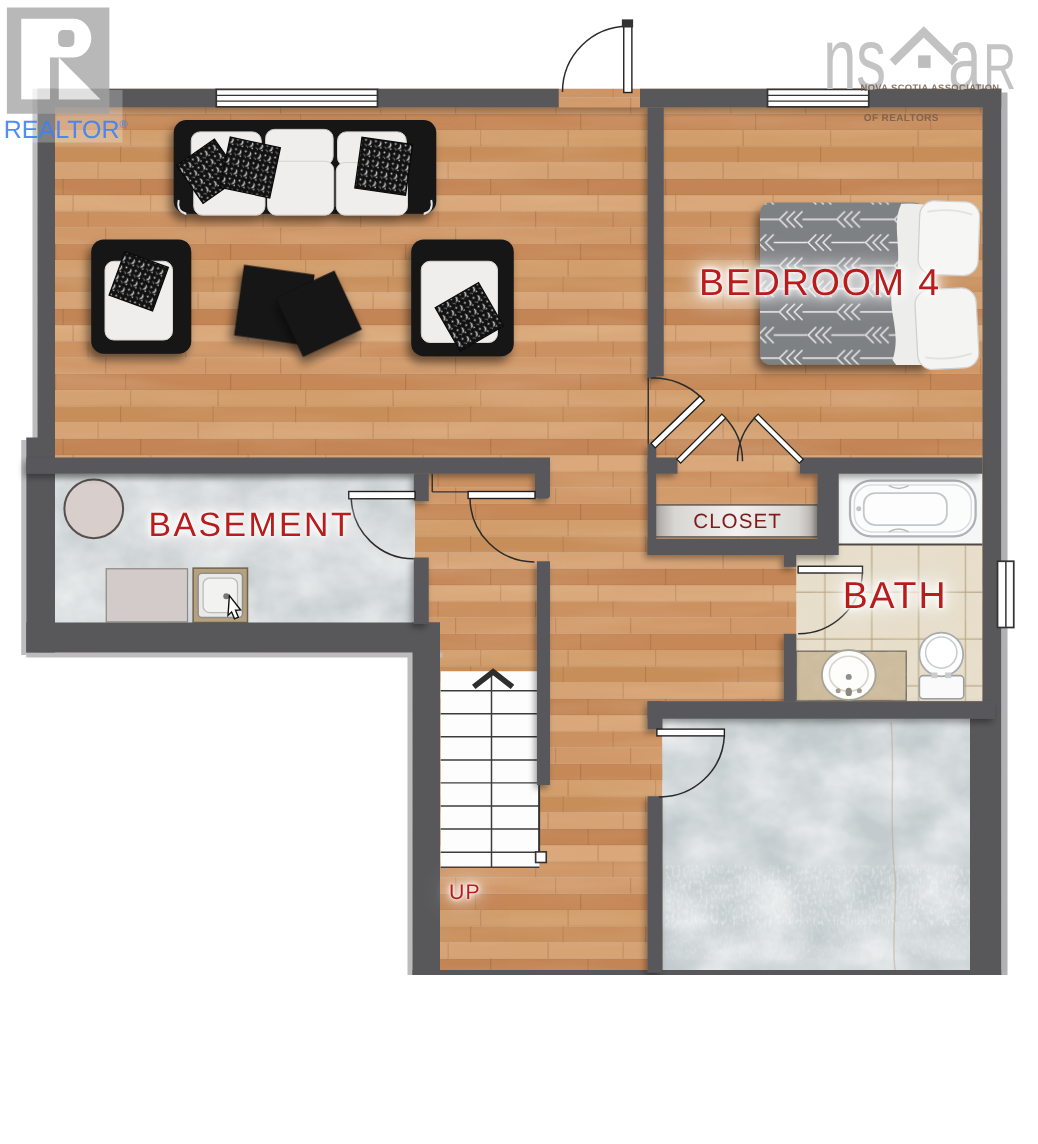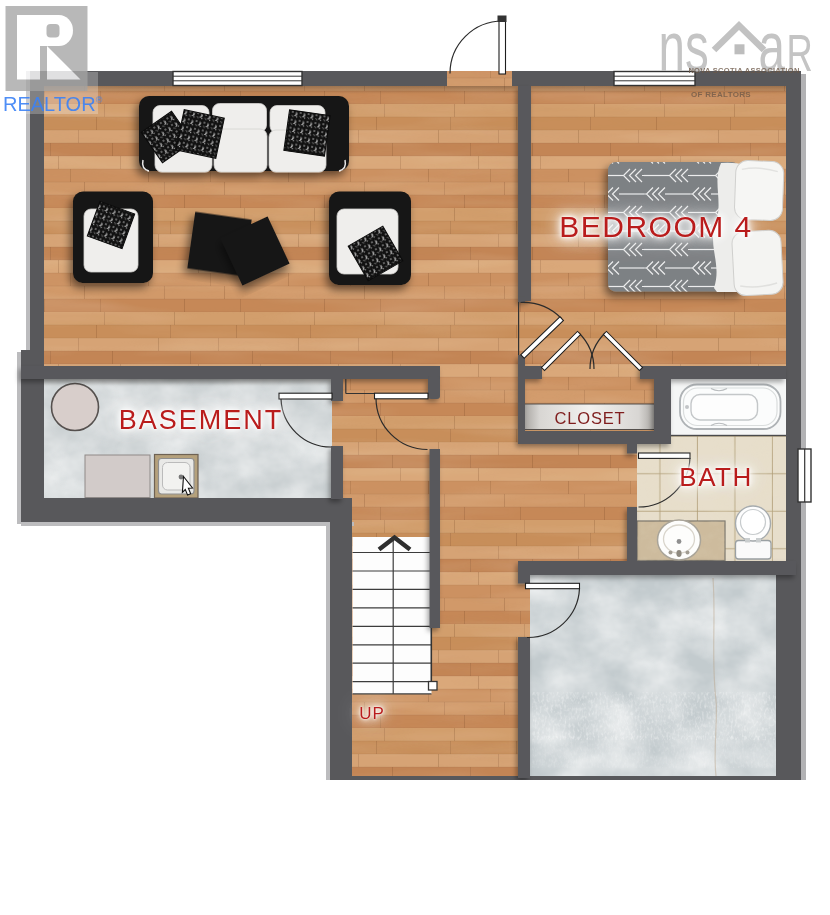--- a/index.html
+++ b/index.html
@@ -426,21 +426,21 @@
 </g>
 </svg>
 
 
 <div class="lbl" style="left:201px;top:420px;font-size:27px;letter-spacing:2px">BASEMENT</div>
 
 <div class="lbl" style="left:656px;top:227px;font-size:30px;letter-spacing:1.5px">BEDROOM 4</div>
 
 <div class="lbl" style="left:590px;top:418px;font-size:16.5px;letter-spacing:0.8px;color:#7f1d1d;text-shadow:none">CLOSET</div>
 
-<div class="lbl" style="left:716px;top:477px;font-size:26px;letter-spacing:1.5px">BATH</div>
+<div class="lbl" style="left:716px;top:477px;font-size:30px;letter-spacing:1.5px">BATH</div>
 
 
 <div class="lbl" style="left:372px;top:714px;font-size:17px;letter-spacing:1px">UP</div>
 
 
 <div style="position:absolute;left:3px;top:93px;font-size:20px;color:#3b82f6;opacity:0.9;letter-spacing:0px;white-space:nowrap">REALTOR<span style="font-size:9px;vertical-align:super">®</span></div>
 
 <div style="position:absolute;left:744px;top:70px;transform:translate(-50%,-50%);font-size:7.5px;letter-spacing:0.3px;color:#6b5747;opacity:0.8;font-weight:bold;white-space:nowrap">NOVA SCOTIA ASSOCIATION</div>
 
 <div style="position:absolute;left:721px;top:94px;transform:translate(-50%,-50%);font-size:8px;letter-spacing:0.3px;color:#6b5747;opacity:0.75;font-weight:bold;white-space:nowrap">OF REALTORS</div>

